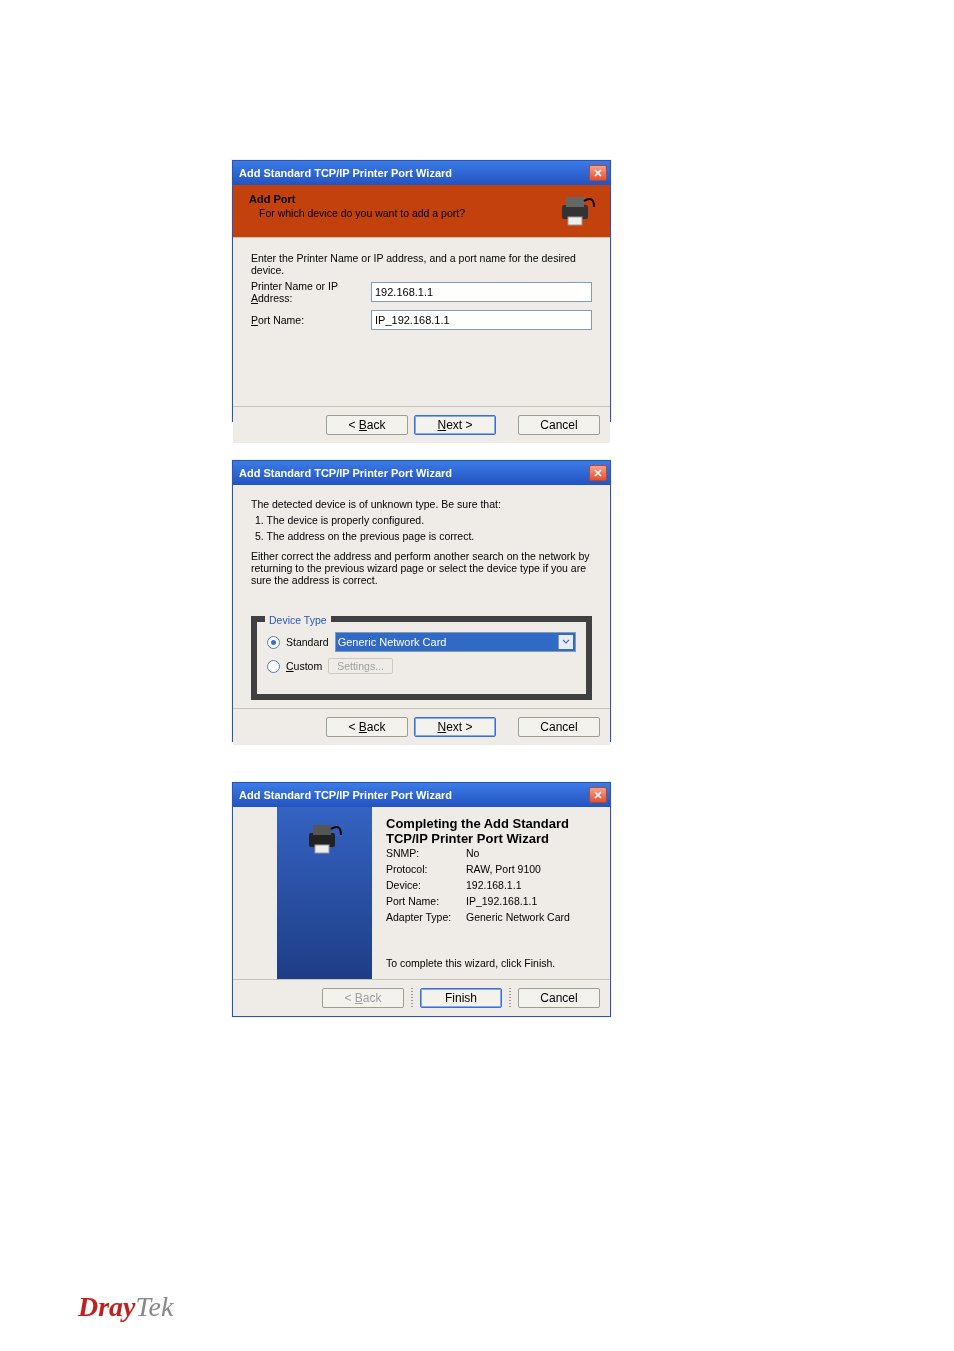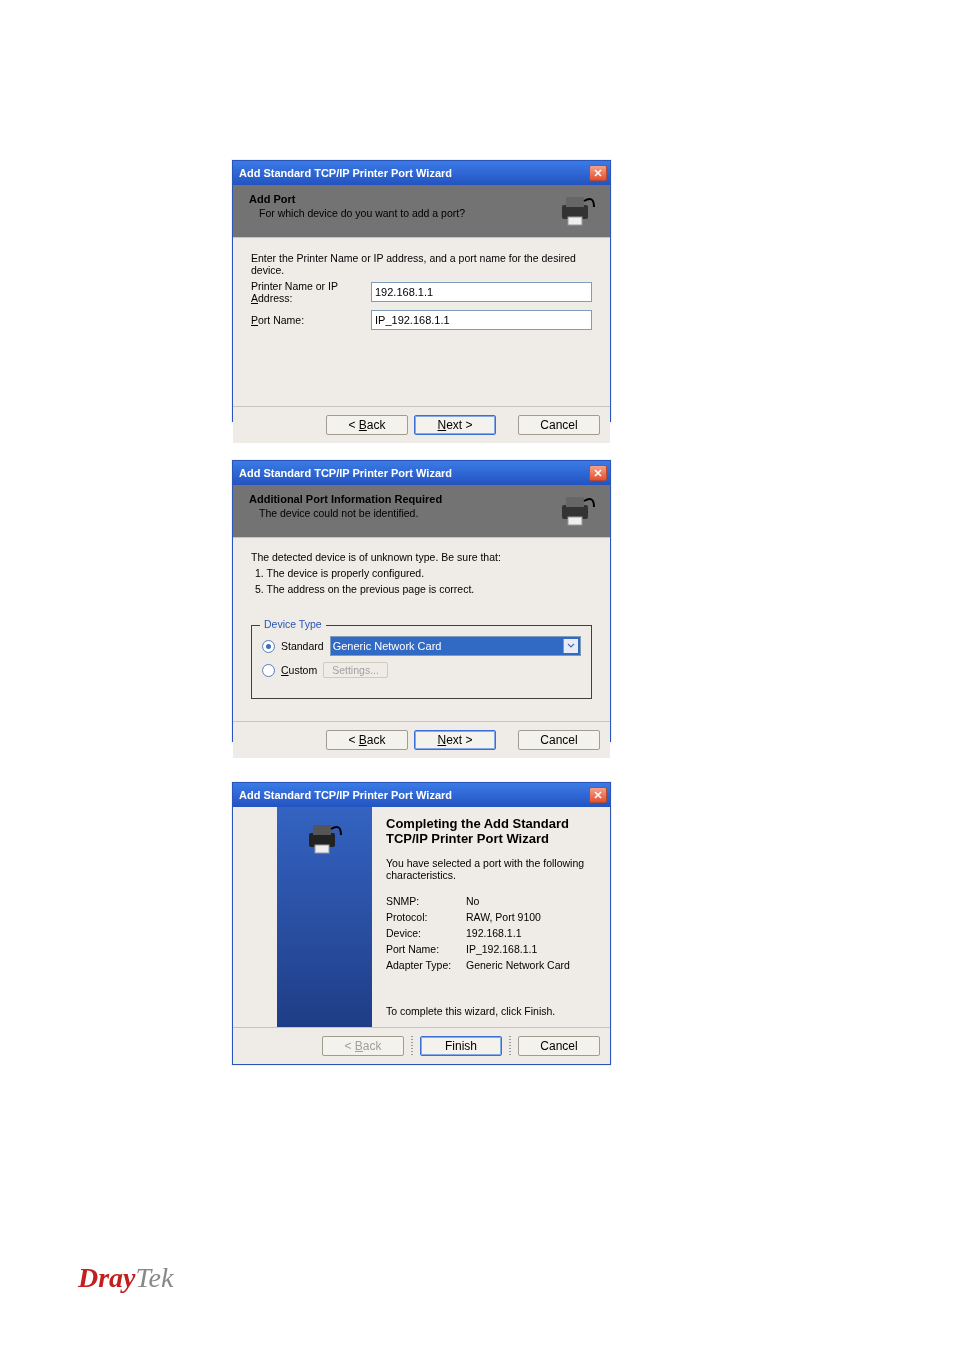--- a/index.html
+++ b/index.html
@@ -38,21 +38,21 @@
     height: 14px;
     background: linear-gradient(to bottom, #f7a08a, #e25131);
     border: 1px solid #b34a2f;
     border-radius: 2px;
     display: flex;
     align-items: center;
     justify-content: center;
   }
   .closebtn svg { width: 8px; height: 8px; }
   .header-panel {
-    background: #737373;
+    background: #c2410c;
     border-bottom: 1px solid #c9c4b8;
     padding: 8px 12px 8px 16px;
     display: flex;
     justify-content: space-between;
     align-items: flex-start;
   }
   .header-text { max-width: 290px; }
   .header-title { font-size: 11px; font-weight: bold; color: #000; }
   .header-sub { font-size: 10.5px; color: #000; margin-left: 10px; margin-top: 2px; }
   .printer-icon {
@@ -92,21 +92,21 @@
   .winbtn.default {
     border: 1px solid #3a6fd8;
     box-shadow: 0 0 0 1px #85a9e8 inset;
   }
   .u { text-decoration: underline; }
 
   
   .detect-text { margin-bottom: 4px; }
   .list-indent { margin-left: 4px; }
   .groupbox {
-    border: 1px solid #404040;
+    border: 6px solid #404040;
     margin-top: 30px;
     padding: 10px 10px 14px 10px;
     position: relative;
   }
   .groupbox-legend {
     position: absolute;
     top: -8px;
     left: 8px;
     background: #efece7;
     padding: 0 4px;
@@ -188,21 +188,21 @@
     display: inline-block; width: 2px; height: 20px;
     background: repeating-linear-gradient(to bottom, #999 0 1px, transparent 1px 3px);
     margin: 0 3px;
     vertical-align: middle;
   }
   .winbtn.disabled { color: #a0a0a0; }
 
   
   .footer-logo {
     position: absolute;
-    bottom: 57px;
+    bottom: 28px;
     left: 78px;
     font-size: 28px;
     font-weight: bold;
     font-style: italic;
     font-family: Georgia, 'Times New Roman', serif;
   }
   .footer-logo .dray { color: #c31f1f; }
   .footer-logo .tek { color: #888; font-weight: normal; }
 
   
@@ -261,38 +261,25 @@
 
   <div class="dialog" id="d2">
     <div class="titlebar">
       <span>Add Standard TCP/IP Printer Port Wizard</span>
       <span class="closebtn">
         <svg viewBox="0 0 8 8">
             <path d="M1 1 L7 7 M7 1 L1 7" stroke="#fff" stroke-width="1.6"></path>
           </svg>
       </span>
     </div>
-    <div class="header-panel">
-      <div class="header-text">
-        <div class="header-title">Additional Port Information Required</div>
-        <div class="header-sub">The device could not be identified.</div>
-      </div>
-      <div class="printer-icon">
-        <svg viewBox="0 0 40 36" width="40" height="36">
-          <rect x="4" y="12" width="26" height="14" fill="#333" rx="2"></rect>
-          <rect x="8" y="4" width="18" height="10" fill="#666"></rect>
-          <rect x="10" y="24" width="14" height="8" fill="#eee" stroke="#999"></rect>
-          <path d="M26 8 Q36 2 36 14" stroke="#000" stroke-width="2" fill="none"></path>
-        </svg>
-      </div>
-    </div>
     <div class="body-panel">
       <div class="detect-text">The detected device is of unknown type.  Be sure that:</div>
       <div class="detect-text list-indent">1.  The device is properly configured.</div>
       <div class="detect-text list-indent">5.  The address on the previous page is correct.</div>
+      <div class="detect-text" style="margin-top:8px;">Either correct the address and perform another search on the network by returning to the previous wizard page or select the device type if you are sure the address is correct.</div>
       <div class="groupbox">
         <div class="groupbox-legend">Device Type</div>
         <div class="radio-row">
           <span class="radio-dot checked"></span>
           <span>Standard</span>
           <span class="dropdown">
             <span>Generic Network Card</span>
             <span class="arrow">
               <svg width="8" height="6" viewBox="0 0 8 6">
                   <path d="M1 1 L4 4 L7 1" stroke="#4a6db3" stroke-width="1.2" fill="none"></path>
@@ -330,21 +317,20 @@
           <svg viewBox="0 0 40 36" width="40" height="36">
             <rect x="4" y="12" width="26" height="14" fill="#222" rx="2"></rect>
             <rect x="8" y="4" width="18" height="10" fill="#555"></rect>
             <rect x="10" y="24" width="14" height="8" fill="#eee" stroke="#999"></rect>
             <path d="M26 8 Q36 2 36 14" stroke="#000" stroke-width="2" fill="none"></path>
           </svg>
         </div>
       </div>
       <div class="d3-main">
         <div class="d3-title">Completing the Add Standard TCP/IP Printer Port Wizard</div>
-        <div class="d3-sub">You have selected a port with the following characteristics.</div>
         <div class="kv-row">
             <span class="kv-k">SNMP:</span>
             <span>No</span>
           </div>
         <div class="kv-row">
             <span class="kv-k">Protocol:</span>
             <span>RAW, Port 9100</span>
           </div>
         <div class="kv-row">
             <span class="kv-k">Device:</span>

